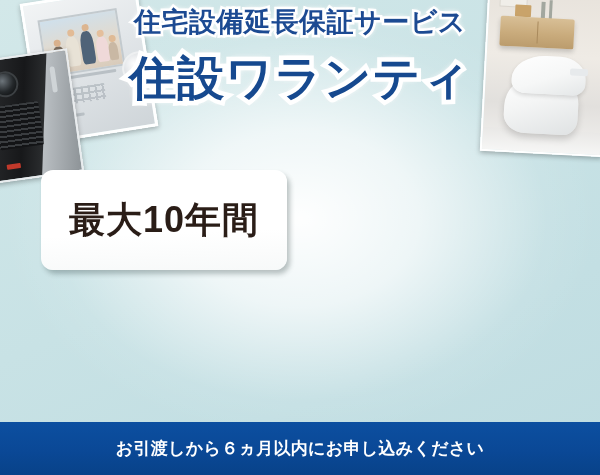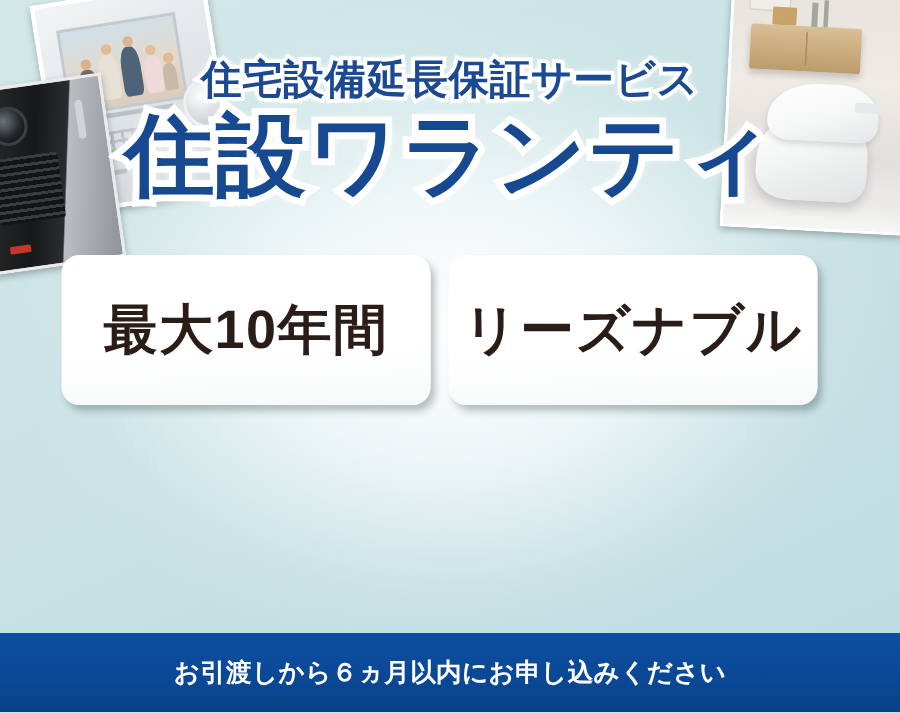--- a/index.html
+++ b/index.html
@@ -214,25 +214,24 @@
     font-size: 27px;
     font-weight: bold;
     letter-spacing: 0.5px;
     color: #1c4a92;
     line-height: 1.1;
     white-space: nowrap;
     -webkit-text-stroke: 5px #ffffff;
     paint-order: stroke fill;
     text-shadow:
       0 0 6px #ffffff, 0 0 6px #ffffff, 0 0 4px #ffffff;
-    margin-top: 31px;
   }
   #title {
-    margin-top: 3px;
-    font-size: 60px;
+    margin-top: 15px;
+    font-size: 47px;
     font-weight: bold;
     letter-spacing: 1px;
     color: #16498f;
     line-height: 1.08;
     white-space: nowrap;
     -webkit-text-stroke: 9px #ffffff;
     paint-order: stroke fill;
     text-shadow:
       0 0 9px #ffffff, 0 0 9px #ffffff, 0 0 6px #ffffff;
   }
@@ -338,22 +337,19 @@
 
   <div id="headline">
     <div id="subtitle">住宅設備延長保証サービス</div>
     <div id="title">住設ワランティ</div>
   </div>
 
   <div id="features">
     <div class="feature-box">
       <span class="feature-label">最大10年間</span>
     </div>
-    <div class="feature-box">
-      <span class="feature-label">リーズナブル</span>
-    </div>
   </div>
 
   <div id="bottom-bar">
     <span id="bottom-bar-text">お引渡しから６ヵ月以内にお申し込みください</span>
   </div>
 
 </div>
 
 </body></html>

